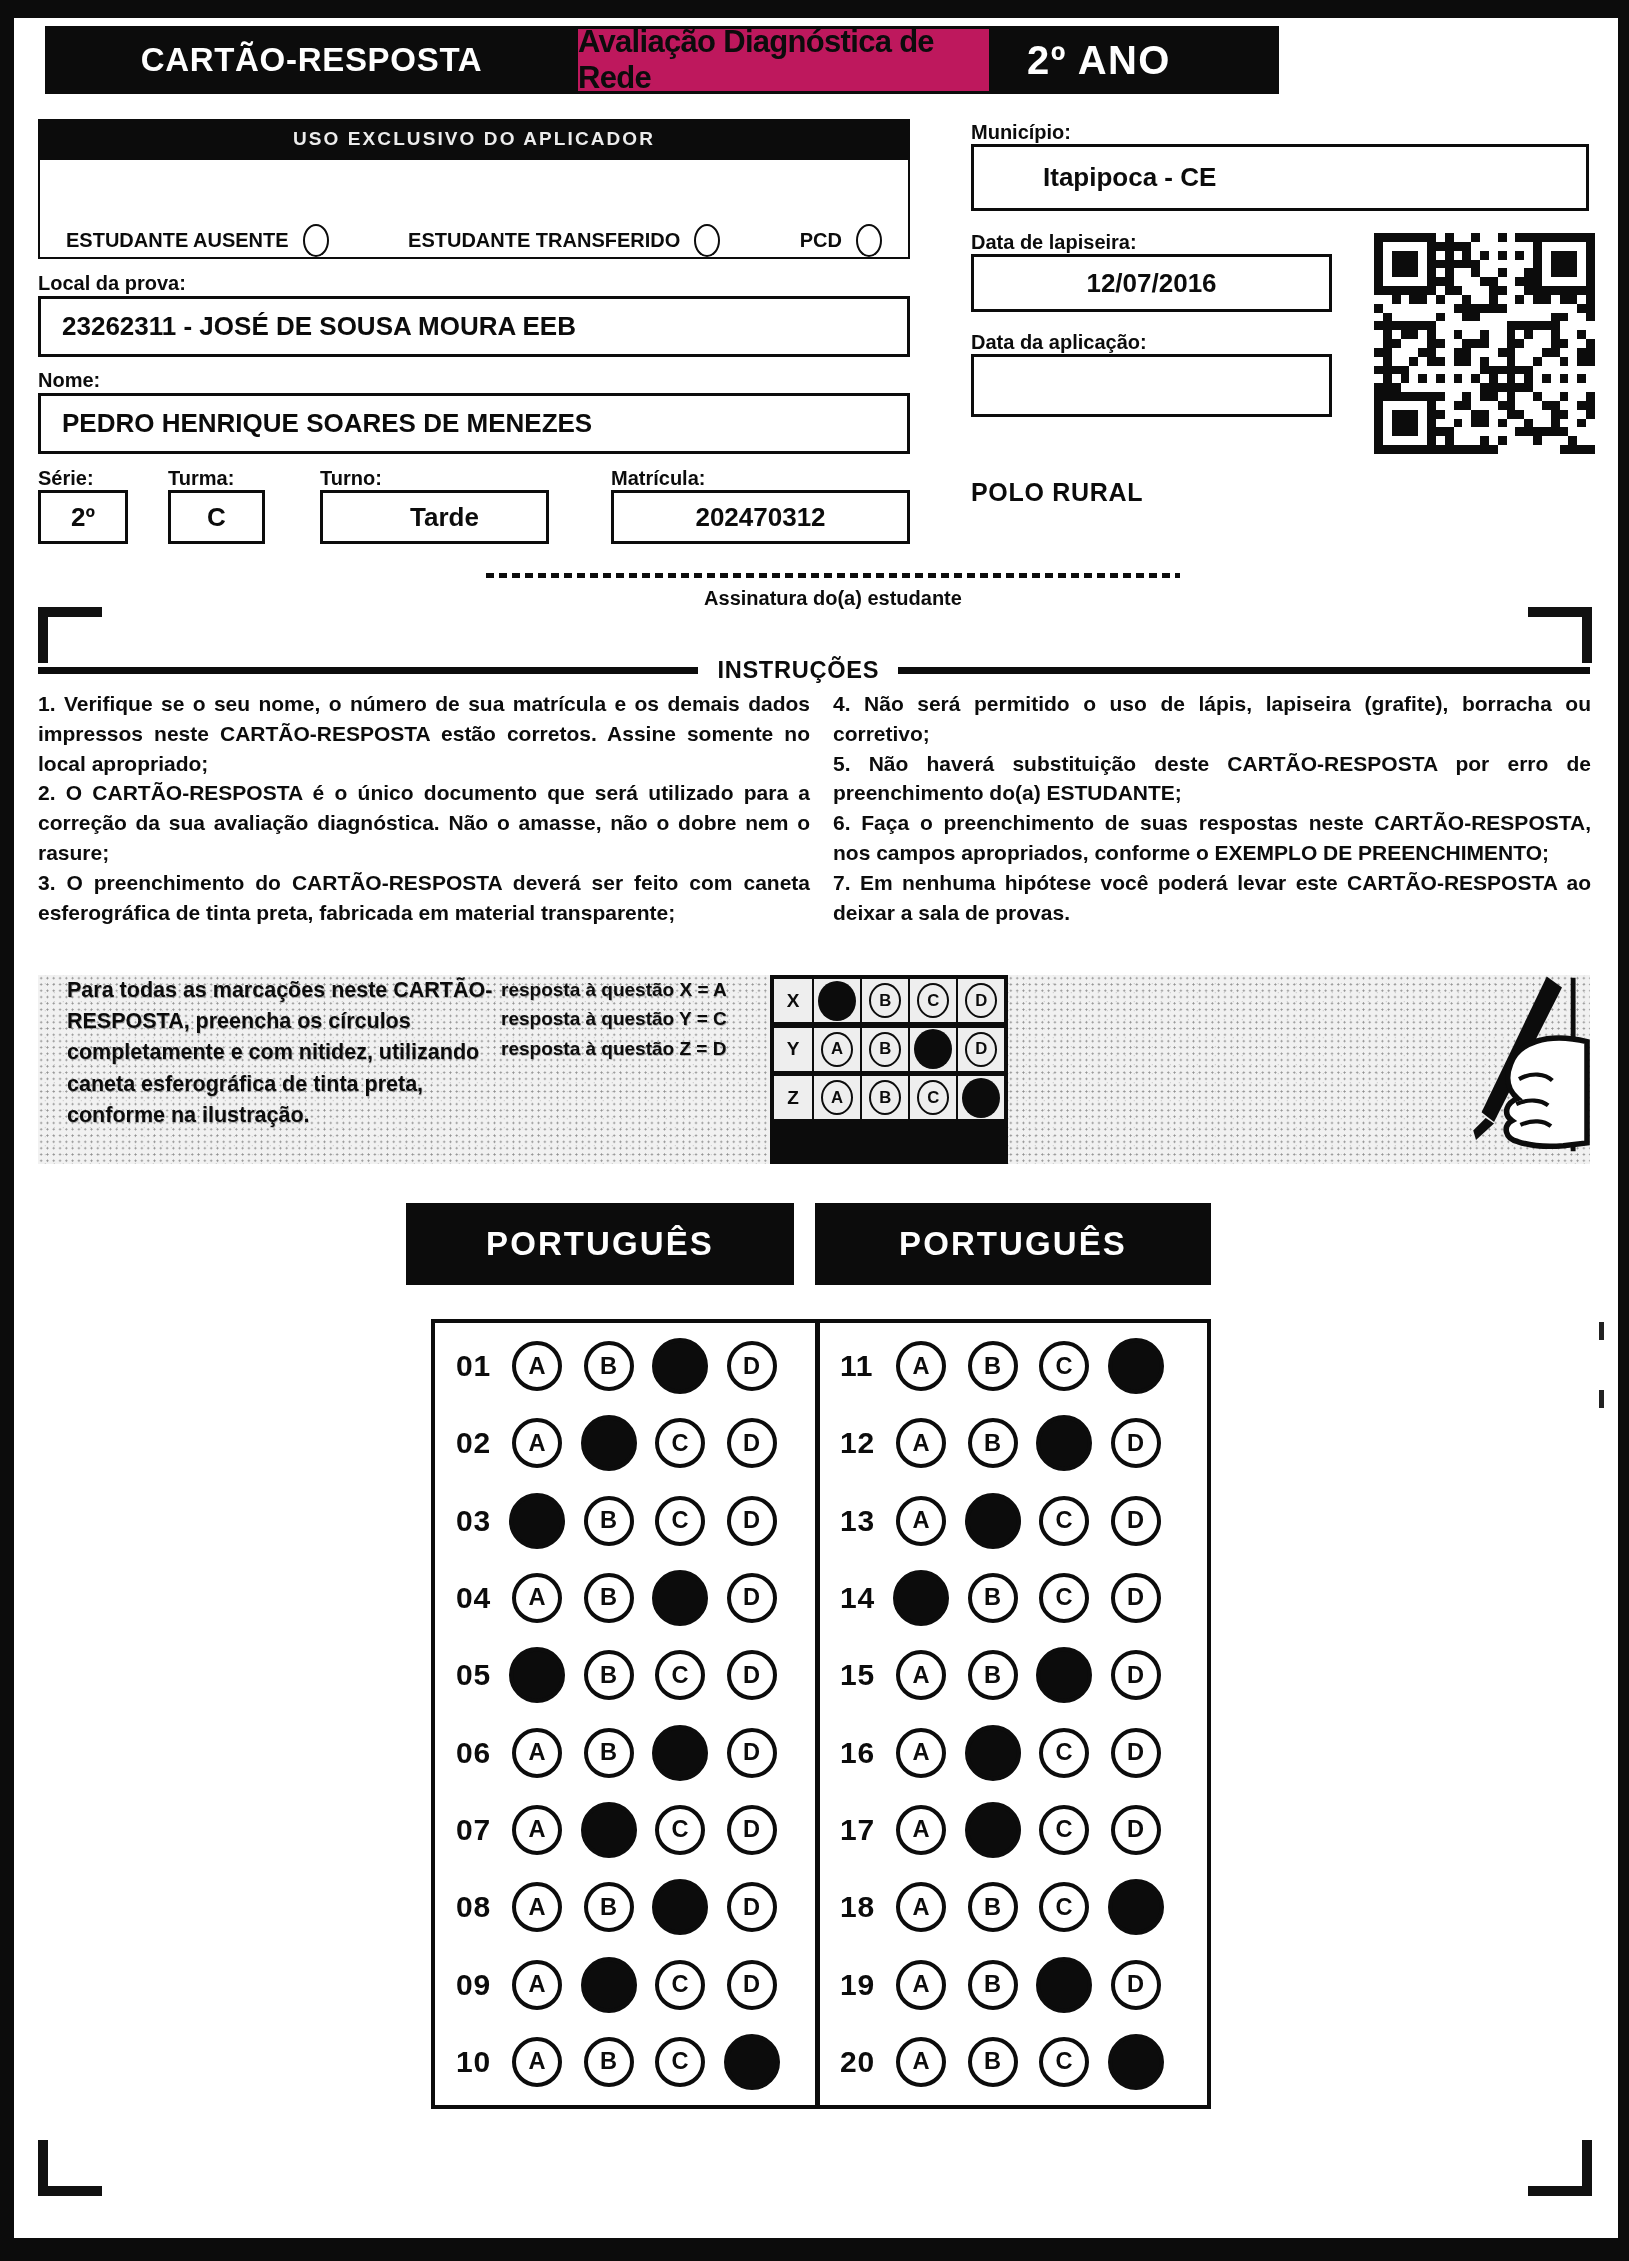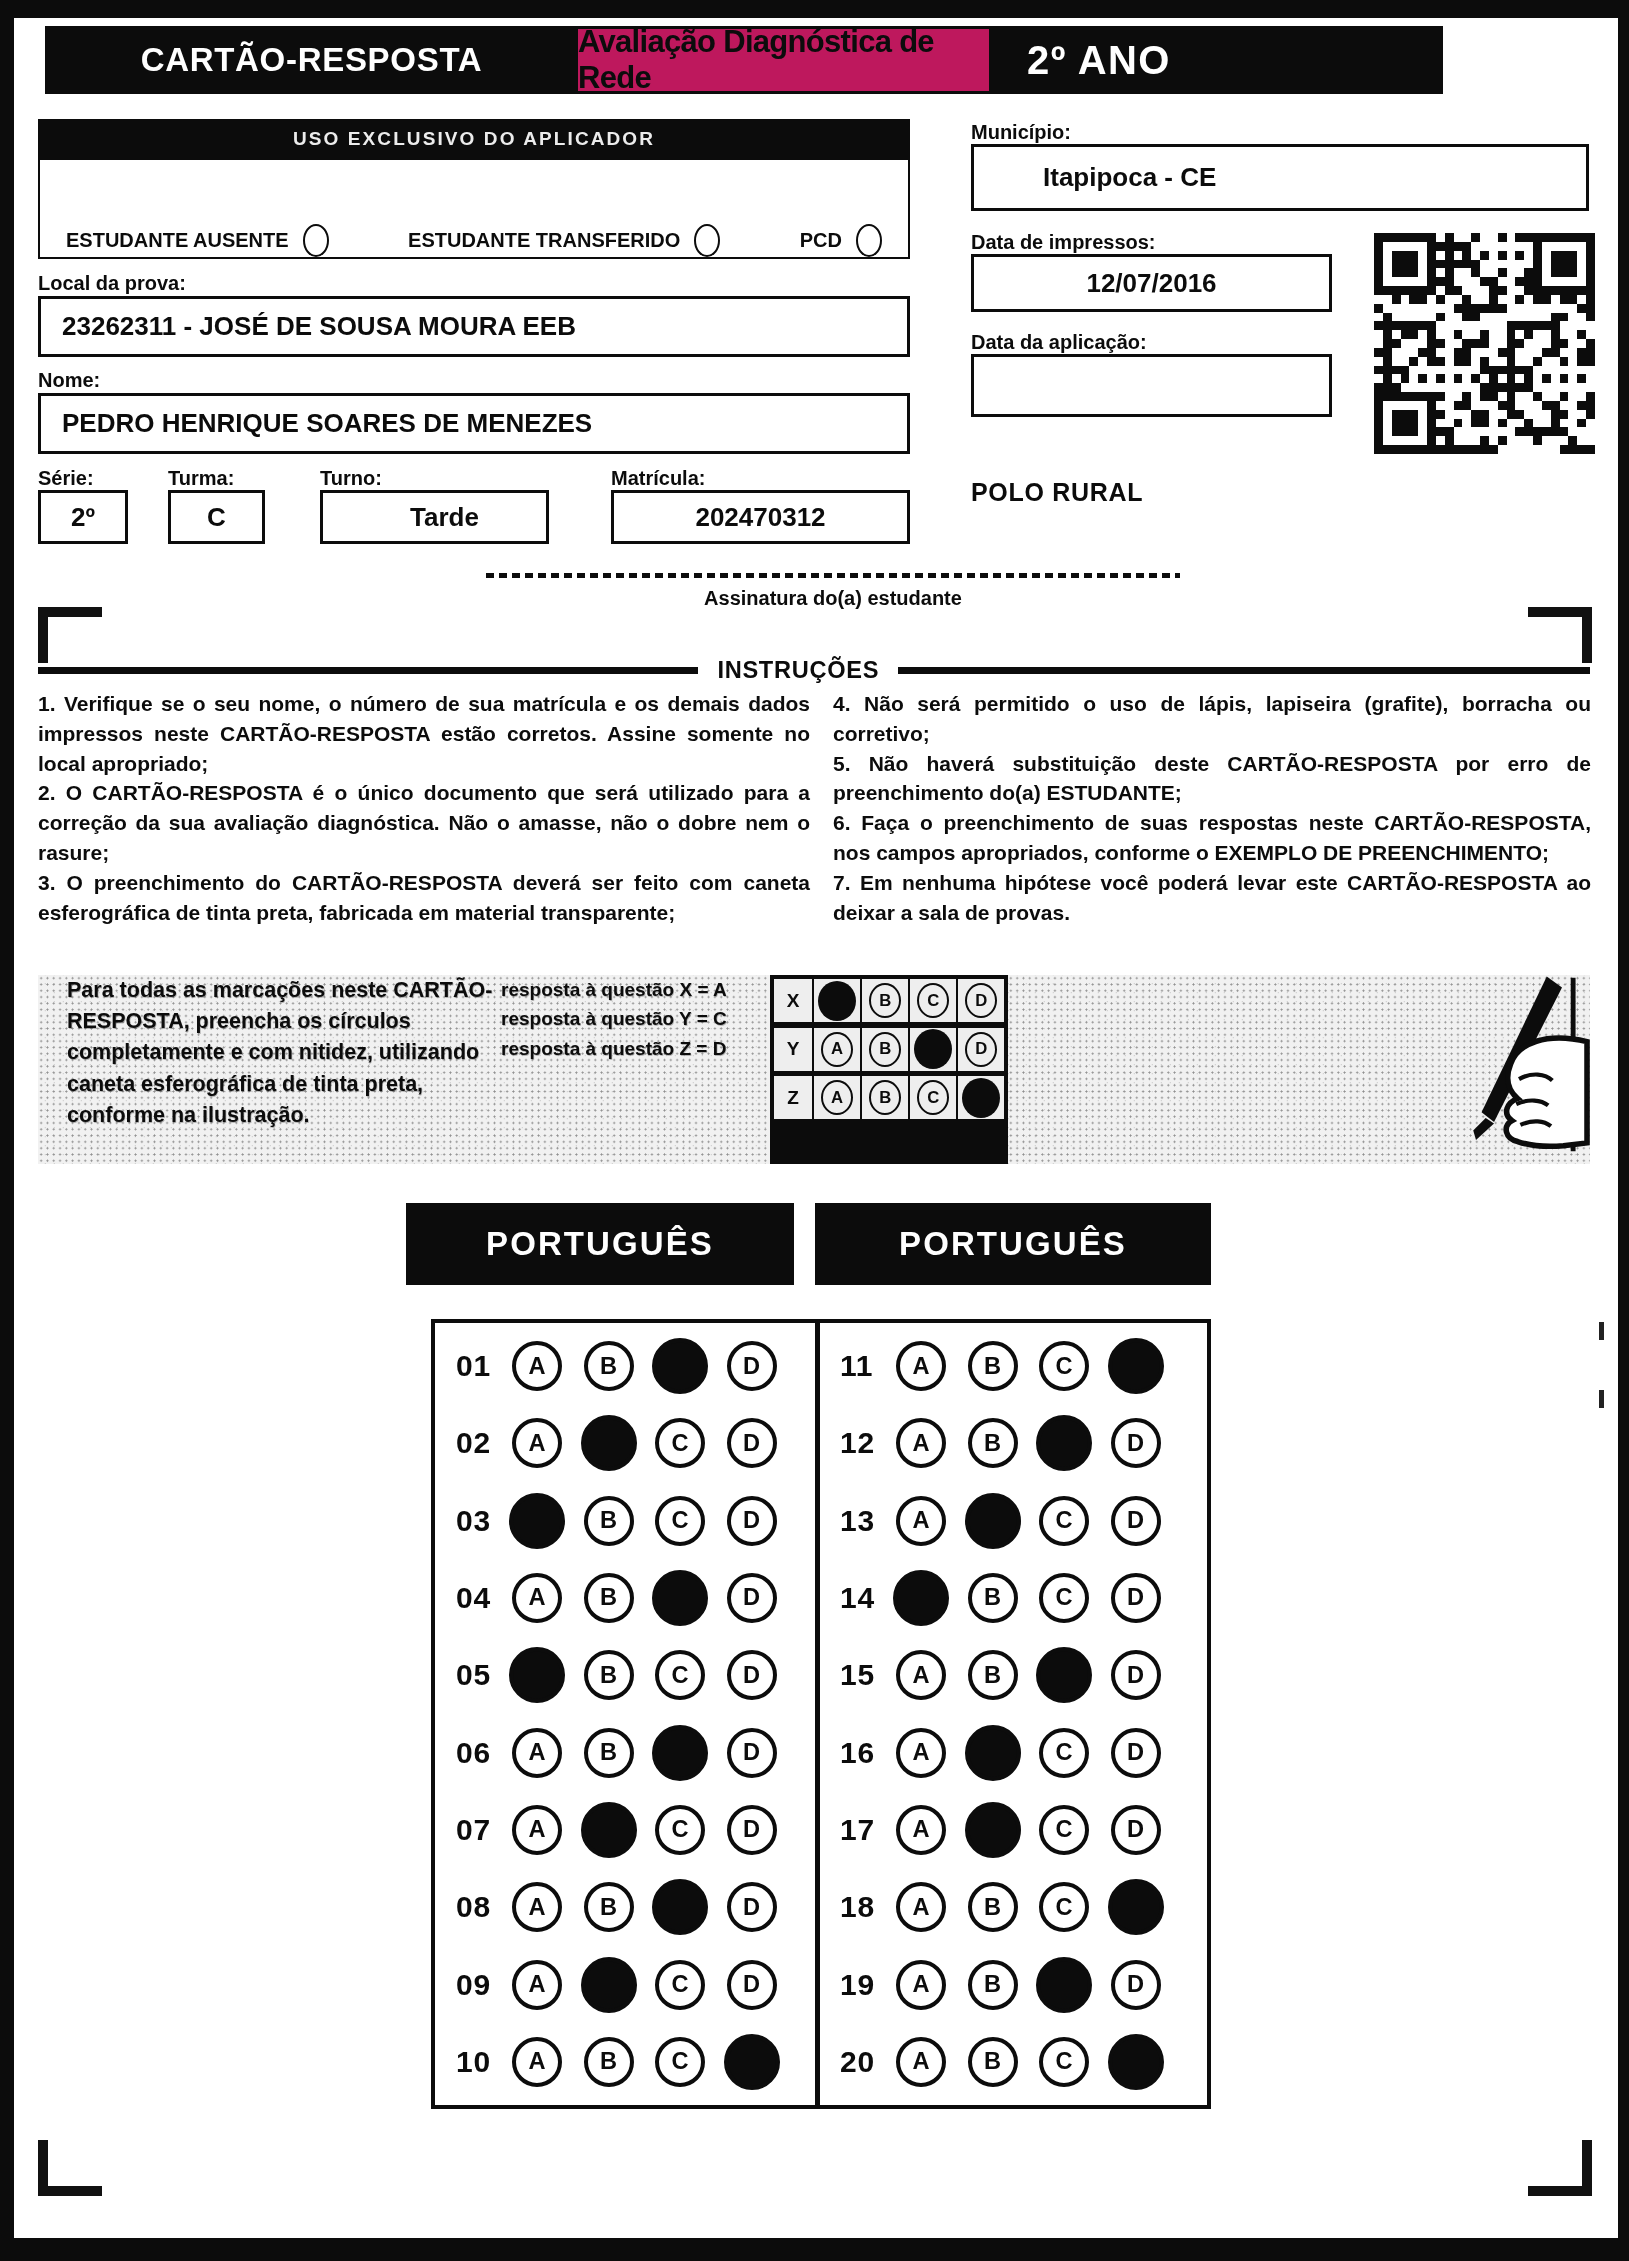--- a/index.html
+++ b/index.html
@@ -4,21 +4,21 @@
 <style>
   html,body{margin:0;padding:0;background:#fff;}
   .page{
     position:relative;width:1629px;height:2261px;background:#fff;box-sizing:border-box;
     border-top:18px solid #0c0c0c;border-left:14px solid #0c0c0c;
     border-right:11px solid #0c0c0c;border-bottom:23.6px solid #0c0c0c;
     font-family:"Liberation Sans",sans-serif;color:#0c0c0c;overflow:hidden;
   }
   .abs{position:absolute;}
   
-  .header{left:31px;top:8.3px;width:1398px;height:68px;display:flex;}
+  .header{left:31px;top:8.3px;width:1234px;height:68px;display:flex;}
   .hbox{display:flex;align-items:center;justify-content:center;font-weight:bold;box-sizing:border-box;}
   .hbox.black{background:#0c0c0c;color:#fff;}
   .hbox.mid{background:#be185d;color:#0c0c0c;border-top:3.5px solid #0c0c0c;border-bottom:3.5px solid #0c0c0c;}
   .h1{width:533px;font-size:33px;letter-spacing:0.7px;}
   .h2{width:411px;font-size:31px;letter-spacing:-0.7px;}
   .h3{flex:1;font-size:40px;justify-content:flex-start;padding-left:38px;letter-spacing:1.4px;}
   
   .uso-bar{left:24px;top:101px;width:872px;height:39px;background:#0c0c0c;color:#ececec;
     display:flex;align-items:center;justify-content:center;font-size:19px;font-weight:bold;letter-spacing:2.1px;}
   .opt-box{left:24px;top:140px;width:872px;height:101px;border:2.8px solid #0c0c0c;box-sizing:border-box;
@@ -139,21 +139,21 @@
   <div class="abs f-label" style="left:597px;top:449px;">Matrícula:</div>
   <div class="abs field center" style="left:597px;top:472px;width:299px;height:54px;">
     <span>202470312</span>
   </div>
 
   <div class="abs f-label" style="left:957px;top:103px;">Município:</div>
   <div class="abs field" style="left:957px;top:126px;width:618px;height:67px;padding-left:69px;">
     <span>Itapipoca - CE</span>
   </div>
 
-  <div class="abs f-label" style="left:957px;top:213px;">Data de impressos:</div>
+  <div class="abs f-label" style="left:957px;top:213px;">Data de lapiseira:</div>
   <div class="abs field center" style="left:957px;top:236px;width:361px;height:58px;">
     <span>12/07/2016</span>
   </div>
 
   <div class="abs f-label" style="left:957px;top:313px;">Data da aplicação:</div>
   <div class="abs field center" style="left:957px;top:336px;width:361px;height:63px;">
     <span></span>
   </div>
 
   <div class="abs" style="left:1360px;top:215px;width:221px;height:221px;" id="qr"><svg width="221" height="221" viewBox="0 0 25 25" shape-rendering="crispEdges" fill="#0c0c0c">

